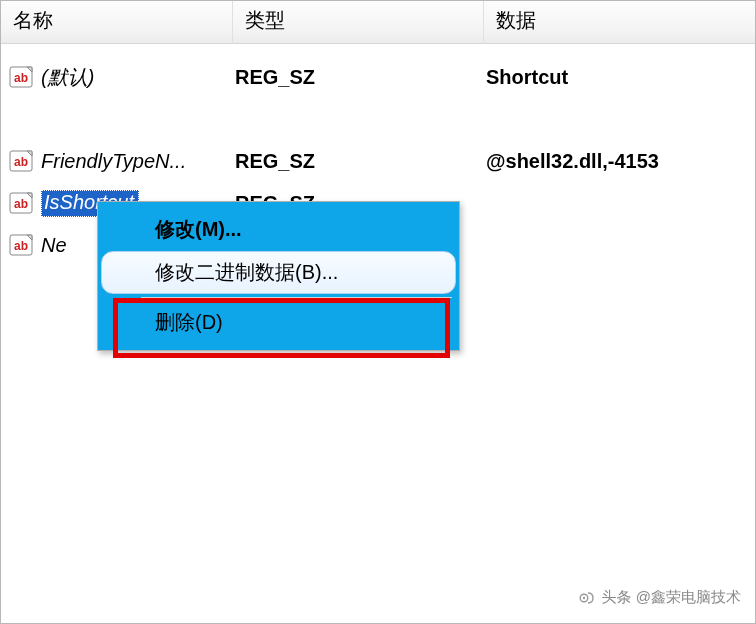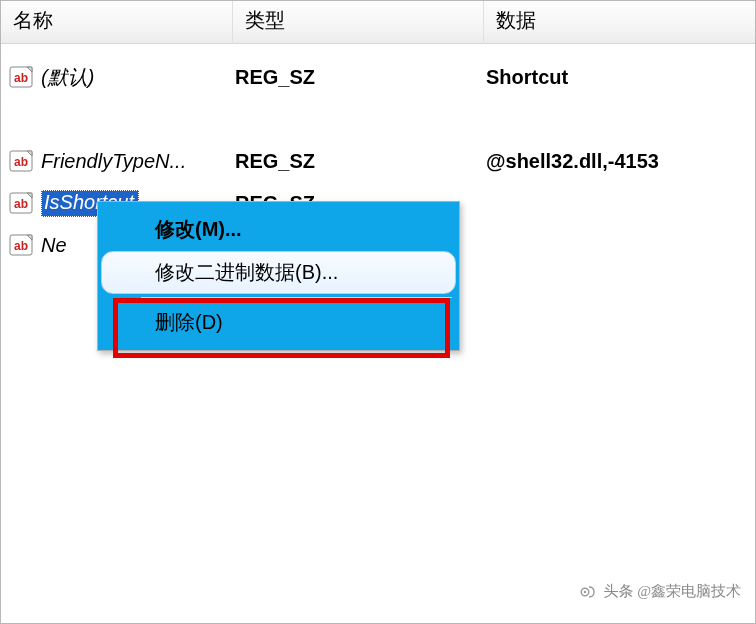--- a/index.html
+++ b/index.html
@@ -113,27 +113,26 @@
     width: 337px;
     height: 60px;
     z-index: 20;
     pointer-events: none;
   }
 
   
   .watermark {
     position: absolute;
     right: 14px;
-    bottom: 22px;
+    bottom: 16px;
     font-size: 15px;
     color: #8a8a8a;
     display: flex;
     align-items: center;
     gap: 6px;
-    font-family: Liberation Serif, serif;
   }
   .wm-ico {
     width: 18px; height: 18px;
     display: inline-block;
   }
 </style>
 </head>
 <body>
 
 <div class="frame">

